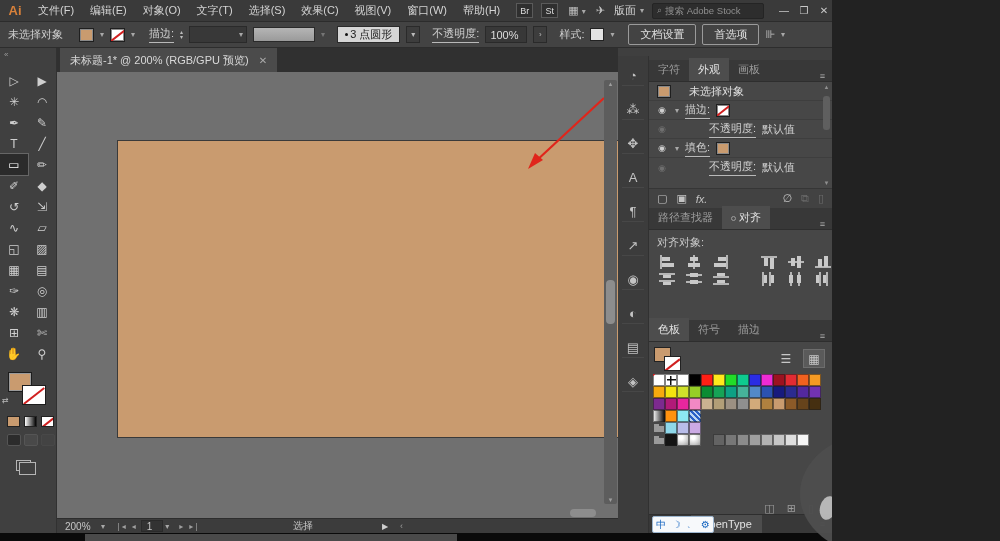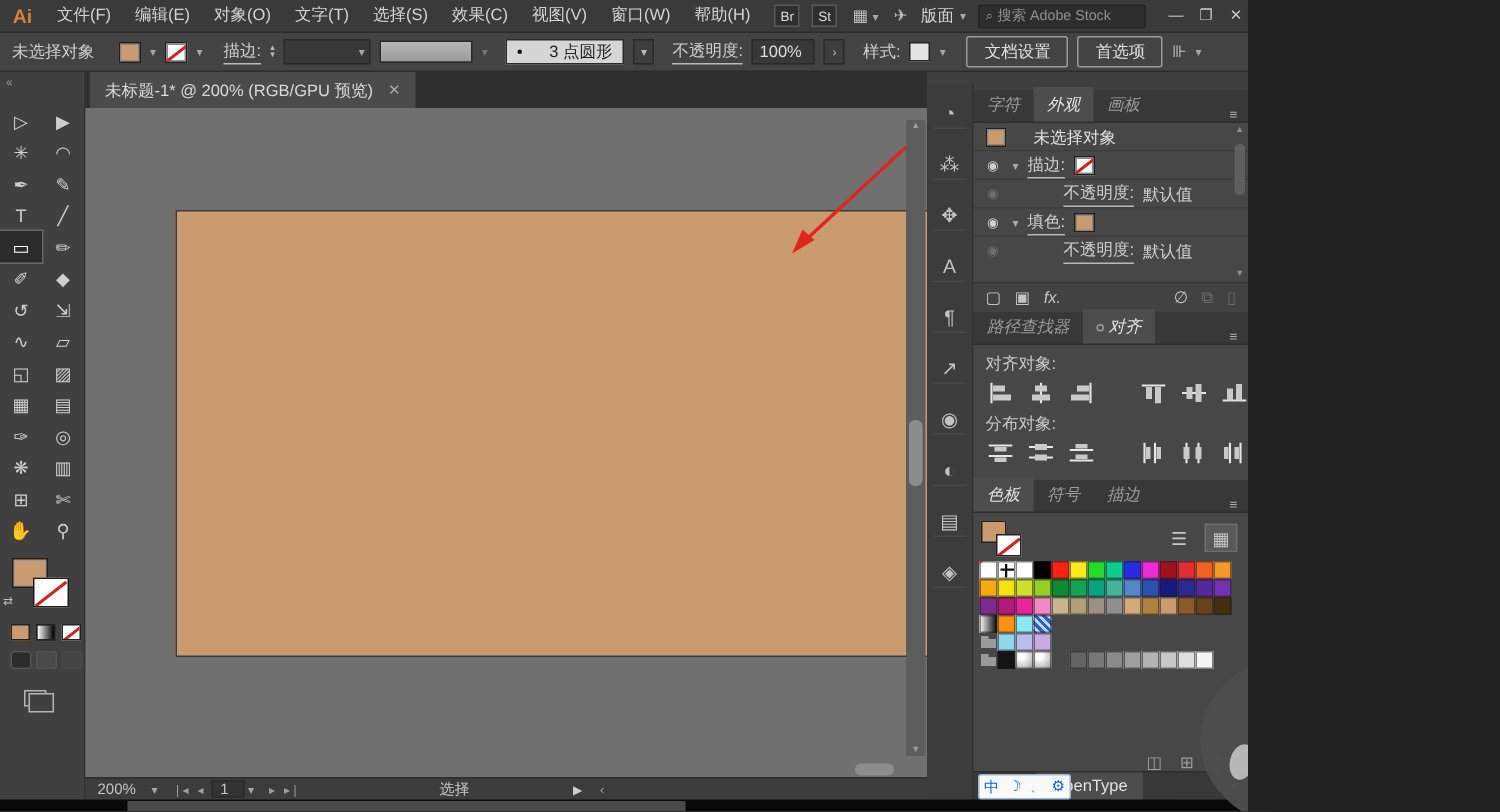--- a/index.html
+++ b/index.html
@@ -34,21 +34,21 @@
   .chip { width:15px; height:14px; border:1px solid #1f1f1f; box-shadow:inset 0 0 0 1px #8a8a8a; }
   .chip.none { background:#fff; position:relative; overflow:hidden; }
   .chip.none::after, .slash::after { content:""; position:absolute; left:-2px; right:-2px; top:50%;
     height:2px; background:#d02020; transform:rotate(-38deg); }
   .u { border-bottom:1px solid #b9b9b9; padding-bottom:1px; }
   .stepper { display:flex; flex-direction:column; font-size:6px; line-height:5px; color:#bbb; }
   .dd-dark { height:17px; background:#383838; border:1px solid #2a2a2a; display:flex;
     align-items:center; justify-content:flex-end; padding:0 3px; color:#a9a9a9; }
   .profile { width:62px; height:15px; background:linear-gradient(#b5b5b5,#9a9a9a); border:1px solid #2a2a2a; }
   .brushbox { height:17px; background:#d6d6d6; color:#222; display:flex; align-items:center;
-    gap:18px; padding:0 7px; border:1px solid #2a2a2a; }
+    gap:2px; padding:0 7px; border:1px solid #2a2a2a; }
   .brushbox .dot { width:3px; height:3px; background:#111; border-radius:50%; }
   .valbox { width:42px; height:17px; background:#383838; border:1px solid #2a2a2a; color:#ddd;
     display:flex; align-items:center; padding-left:4px; }
   .mini-btn { width:14px; height:17px; background:#3d3d3d; border:1px solid #2a2a2a; color:#bbb;
     display:flex; align-items:center; justify-content:center; font-size:8px; }
   .stylechip { width:14px; height:13px; background:#e3e3e3; border:1px solid #222; }
   .obtn { border:1px solid #9a9a9a; border-radius:2px; color:#e0e0e0; padding:2px 11px; background:transparent; font-size:11px; }
   
   .tabbar { position:absolute; top:48px; left:57px; right:214px; height:24px; background:#303030; }
   .doctab { position:absolute; left:3px; top:0; height:24px; background:#4b4b4b; display:flex;
@@ -98,21 +98,21 @@
     color:#1565c0; font-size:10px; z-index:9; }
   
   .dock { position:absolute; right:0; top:48px; bottom:8px; width:214px; background:#3f3f3f; }
   .dock-strip { position:absolute; left:0; top:8px; width:31px; bottom:0; background:#3c3c3c;
     border-right:1px solid #313131; display:flex; flex-direction:column; align-items:center; padding-top:10px; gap:14px; }
   .strip-ic { width:22px; height:20px; display:flex; align-items:center; justify-content:center;
     color:#c3c3c3; font-size:13px; border-bottom:1px solid #474747; }
   .dock-panels { position:absolute; left:31px; right:0; top:0; bottom:0; }
   .ptabs { position:absolute; left:0; right:0; height:22px; display:flex; align-items:flex-end;
     background:#383838; border-bottom:1px solid #2e2e2e; }
-  .ptab { padding:4px 9px 4px; font-size:11px; color:#9d9d9d;font-style:italic; }
+  .ptab { padding:4px 9px 4px; font-size:11px; color:#9d9d9d; }
   .ptab.active { background:#4d4d4d; color:#e2e2e2; }
   .pmenu { margin-left:auto; margin-right:6px; color:#b0b0b0; font-size:9px; letter-spacing:1px; }
   .pbody { position:absolute; left:0; right:0; background:#474747; }
   
   .ap-row { display:flex; align-items:center; height:19px; padding-left:6px; gap:6px; border-bottom:1px solid #3e3e3e; }
   .eye { width:14px; color:#cfcfcf; font-size:9px; text-align:center; }
   .eye.dim { color:#6f6f6f; }
   .ap-chip { width:14px; height:13px; border:1px solid #1f1f1f; box-shadow:inset 0 0 0 1px #888; position:relative; overflow:hidden; background:#fff; }
   .ap-indent { margin-left:34px; }
   .ap-footer { position:absolute; left:0; right:0; bottom:0; height:20px; background:#424242;
@@ -492,21 +492,20 @@
               </svg>
             </span>
           <span class="al-btn">
               <svg width="16" height="14">
                 <line class="l" x1="0" y1="12" x2="16" y2="12"></line>
                 <rect class="b" x="3" y="4" width="4" height="8"></rect>
                 <rect class="b" x="9" y="1" width="4" height="11"></rect>
               </svg>
             </span>
         </div>
-        <div class="al-label">分布对象:</div>
         <div class="al-row">
           <span class="al-btn">
               <svg width="16" height="14">
                 <line class="l" x1="0" y1="2" x2="16" y2="2"></line>
                 <rect class="b" x="4" y="3" width="8" height="3"></rect>
                 <line class="l" x1="0" y1="9" x2="16" y2="9"></line>
                 <rect class="b" x="4" y="10" width="8" height="3"></rect>
               </svg>
             </span>
           <span class="al-btn">

